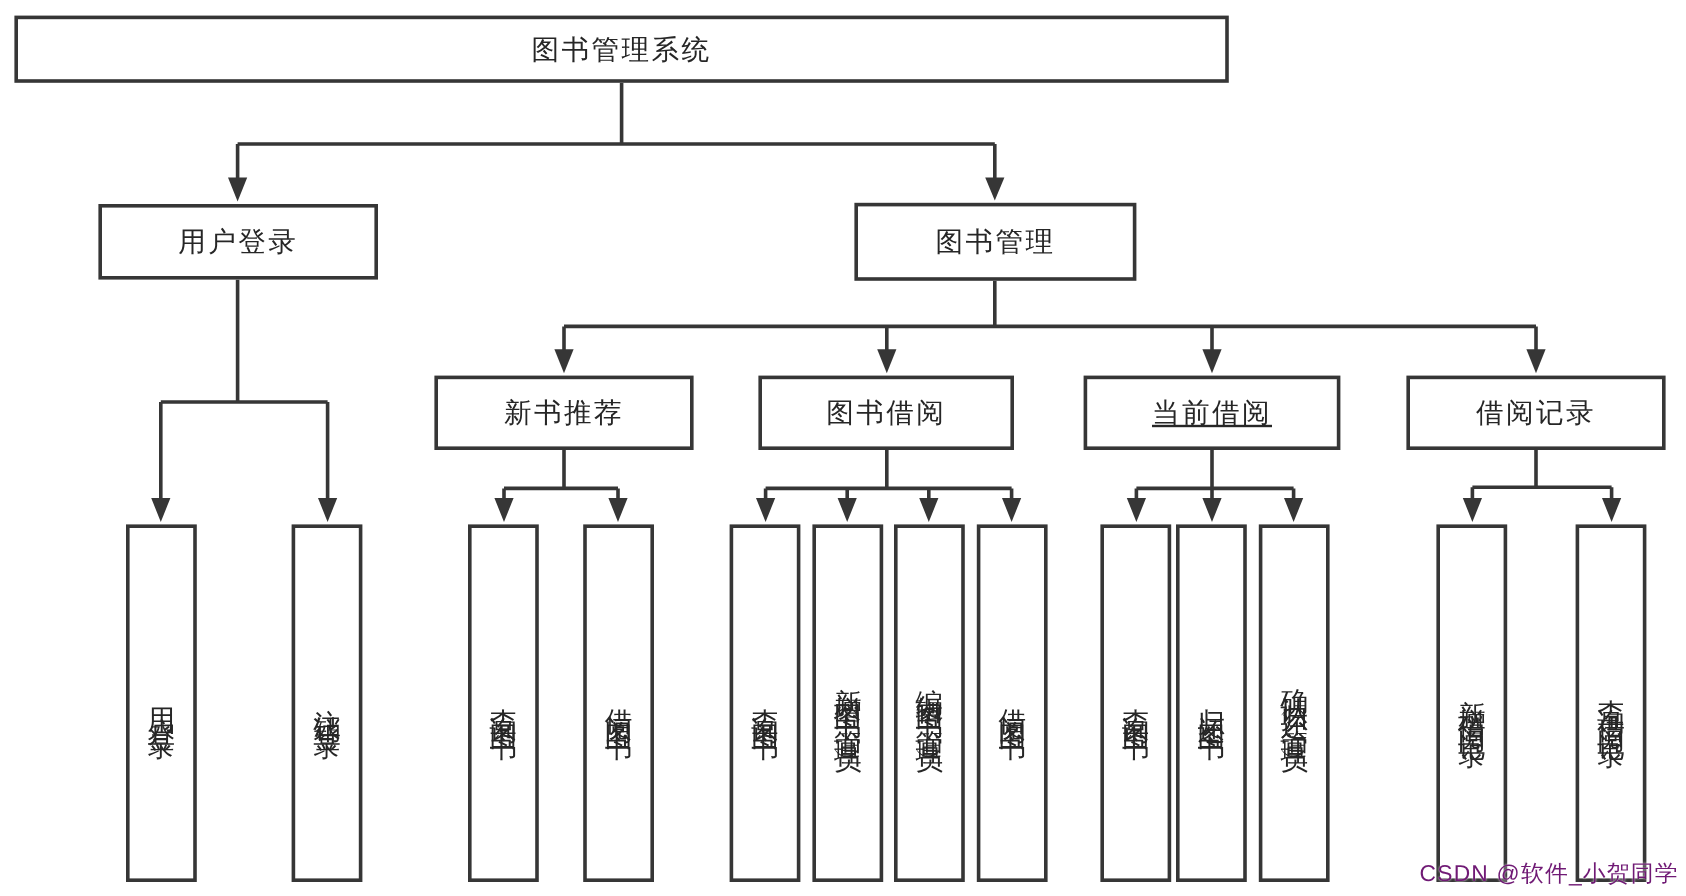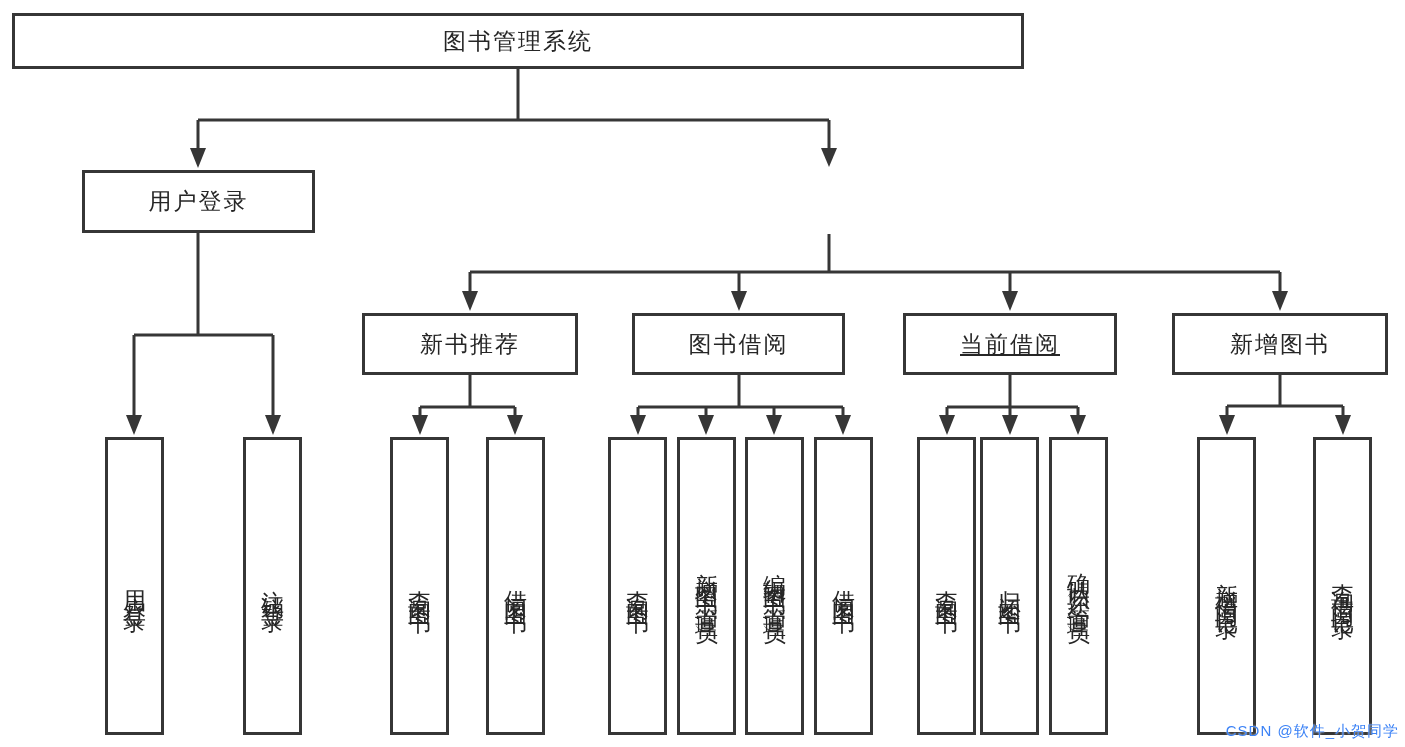--- a/index.html
+++ b/index.html
@@ -67,22 +67,22 @@
   .l4-8  { left: 917px; }
   .l4-9  { left: 980px; }
   .l4-10 { left: 1049px; }
   .l4-11 { left: 1197px; }
   .l4-12 { left: 1313px; }
 
   .watermark {
     position: absolute;
     right: 6px;
     bottom: 6px;
-    font-size: 15px;
-    color: #3b82f6;
+    font-size: 19px;
+    color: #701a75;
     letter-spacing: 1px;
     text-shadow: 0 0 2px #ffffff;
   }
   .line { stroke: #363636; stroke-width: 3; fill: none; }
   .arrow { fill: #363636; stroke: none; }
 </style>
 </head>
 <body>
 
 <div id="stage">
@@ -133,25 +133,26 @@
     <g>
       <path class="line" d="M1280 375 V406 M1227 406 H1343 M1227 406 V417 M1343 406 V417"></path>
       <polygon class="arrow" points="1219,415 1235,415 1227,435"></polygon>
       <polygon class="arrow" points="1335,415 1351,415 1343,435"></polygon>
     </g>
   </svg>
 
   <div class="box root-box">图书管理系统</div>
 
   <div class="box l2-a">用户登录</div>
+  <div class="box l2-b">图书管理</div>
 
   <div class="box l3 l3-1">图书借阅</div>
   <div class="box l3 l3-0">新书推荐</div>
   <div class="box l3 l3-2">当前借阅</div>
-  <div class="box l3 l3-3">新增图书</div>
+  <div class="box l3 l3-3">借阅记录</div>
 
   <div class="box vbox l4 l4-0">用户登录</div>
   <div class="box vbox l4 l4-1">注销登录</div>
   <div class="box vbox l4 l4-2">查询图书</div>
   <div class="box vbox l4 l4-3">借阅图书</div>
   <div class="box vbox l4 l4-4">查询图书</div>
   <div class="box vbox l4 l4-5">新增图书（管理员）</div>
   <div class="box vbox l4 l4-6">编辑图书（管理员）</div>
   <div class="box vbox l4 l4-7">借阅图书</div>
   <div class="box vbox l4 l4-8">查询图书</div>

